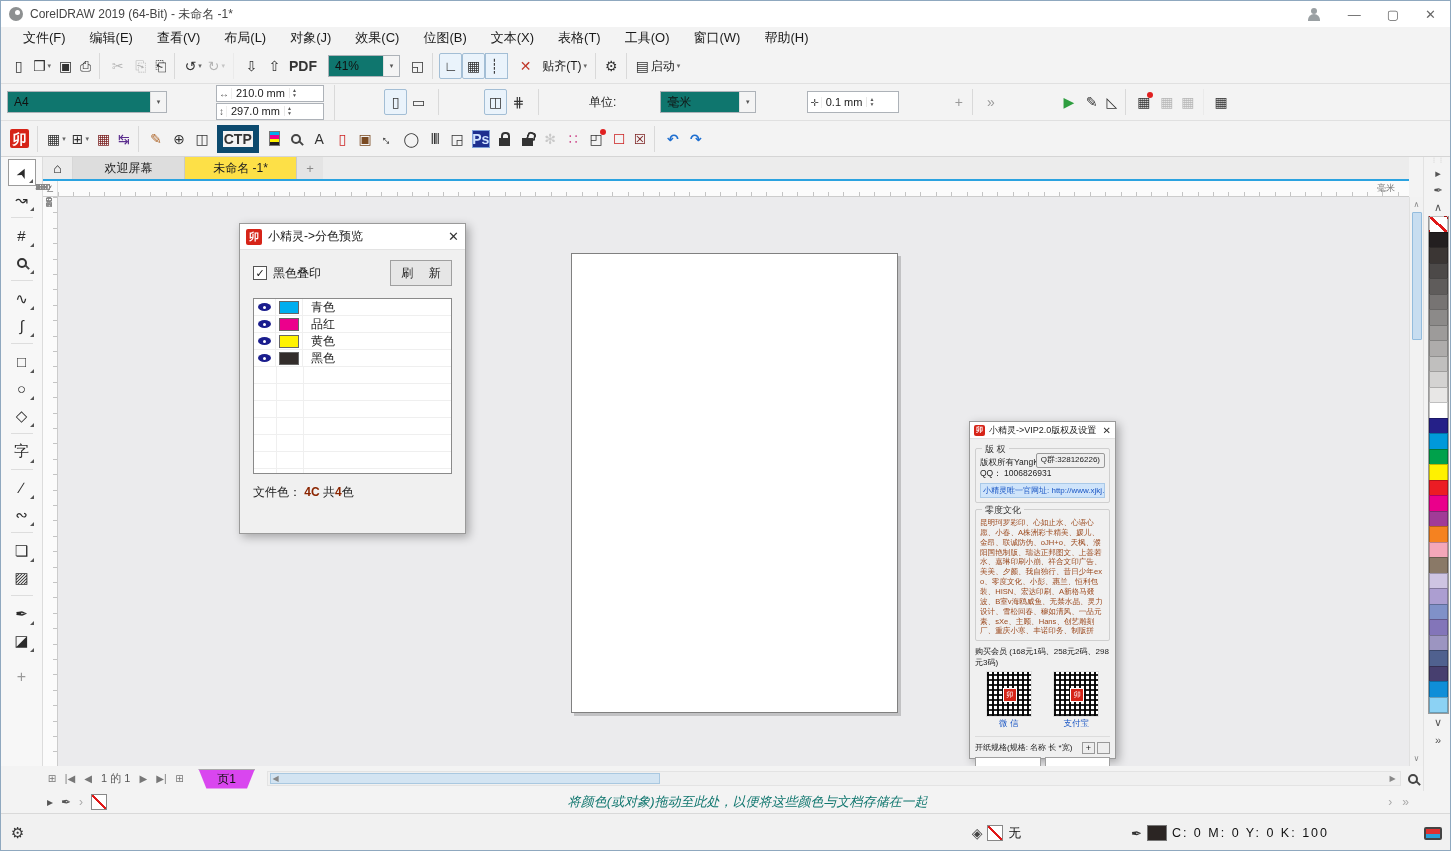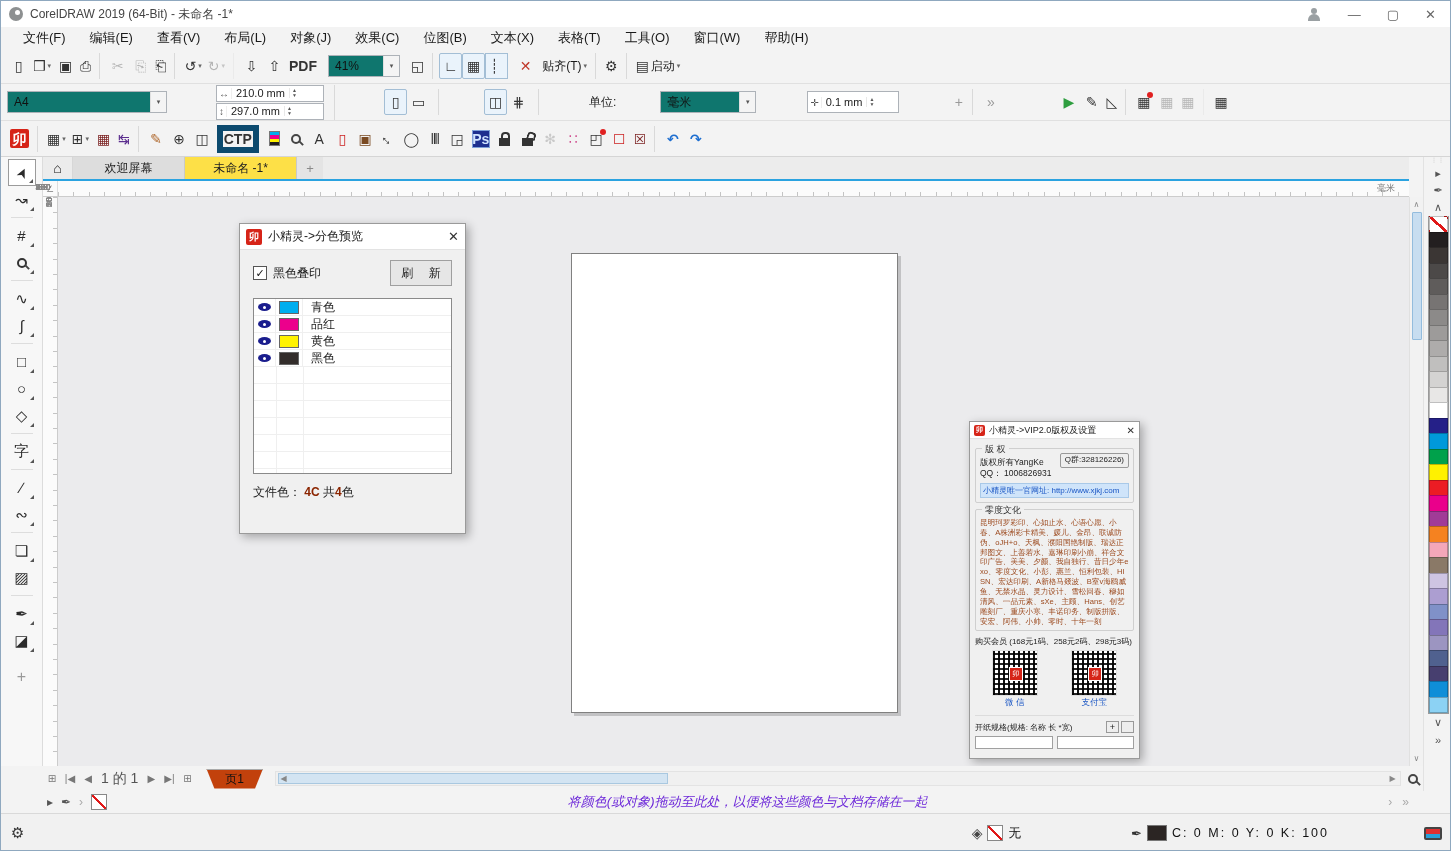--- a/index.html
+++ b/index.html
@@ -104,32 +104,32 @@
   .palette{top:156px;left:1422px;width:29px;height:634px;background:#f3f3f3;border-left:1px solid #e2e2e2;display:flex;flex-direction:column;align-items:center;}
   .pal-grip{height:8px;color:#b5b5b5;font-size:6px;letter-spacing:1px;line-height:6px;}
   .pal-ic{height:17px;display:flex;align-items:center;justify-content:center;color:#555;font-size:11px;width:100%;}
   .pswatch{width:19px;height:16.5px;border:1px solid rgba(0,0,0,.25);margin-top:-1px;}
   .pswatch.none{background:linear-gradient(to top right,#fff 44%,#e01818 44% 56%,#fff 56%);}
   .pal-body{display:flex;flex-direction:column;border:1px solid #9a9a9a;background:#fff;padding:0;}
 
   
   .pagenav{top:765px;left:42px;width:1380px;height:25px;display:flex;align-items:center;background:#f3f3f3;font-size:11px;color:#555;}
   .pn-btn{min-width:18px;height:18px;display:inline-flex;align-items:center;justify-content:center;color:#777;font-size:10px;}
-  .pn-label{padding:0 4px;color:#555;font-size:14px;}
-  .pagetab{height:20px;padding:0 18px;display:flex;align-items:center;font-size:12px;color:#111;background:#c2410c;border:1px solid #aaa;border-bottom:none;clip-path:polygon(0 0,100% 0,calc(100% - 8px) 100%,8px 100%);margin-left:10px;}
+  .pn-label{padding:0 4px;color:#555;font-size:11px;}
+  .pagetab{height:20px;padding:0 18px;display:flex;align-items:center;font-size:12px;color:#111;background:#d946ef;border:1px solid #aaa;border-bottom:none;clip-path:polygon(0 0,100% 0,calc(100% - 8px) 100%,8px 100%);margin-left:10px;}
   .hscroll{flex:1;height:15px;display:flex;align-items:center;margin-left:12px;background:#f0f0f0;border:1px solid #e3e3e3;position:relative;}
   .hthumb{position:absolute;left:2px;top:1px;height:11px;width:390px;background:#d3e4f2;border:1px solid #a9c8e0;}
   .harrow{width:15px;display:flex;align-items:center;justify-content:center;font-size:8px;color:#888;z-index:1;}
   .hsp{flex:1;}
   .zoombtn{width:20px;height:18px;display:flex;align-items:center;justify-content:center;margin-left:2px;}
 
   .docpal{top:790px;left:0;width:1422px;height:22px;display:flex;align-items:center;background:#f3f3f3;padding-left:46px;font-size:12px;}
   .docpal .ic{margin-right:8px;color:#555;font-size:12px;}
   .noneswatch{width:16px;height:16px;border:1px solid #888;background:linear-gradient(to top right,#fff 44%,#e01818 44% 56%,#fff 56%);}
-  .docpal-hint{flex:1;text-align:center;color:#6d28d9;font-style:italic;font-size:13px;}
+  .docpal-hint{flex:1;text-align:center;color:#0f766e;font-style:italic;font-size:13px;}
   .docpal-right{display:flex;gap:10px;color:#aaa;padding-right:14px;}
 
   
   .statusbar{top:812px;left:0;width:1451px;height:39px;background:#f1f1f1;border-top:1px solid #d9d9d9;display:flex;align-items:center;padding:0 10px;font-size:12.5px;color:#111;}
   .gear{font-size:15px;color:#333;margin-right:8px;}
   .status-hint{color:#111;}
   .fillgrp{display:flex;align-items:center;gap:5px;margin-left:auto;}
   .outlinegrp{display:flex;align-items:center;gap:5px;margin-left:110px;}
   .blackswatch{width:20px;height:16px;background:#2b2523;border:1px solid #777;}
   .cmyk-text{letter-spacing:2px;}
@@ -156,21 +156,21 @@
   .plate-sw{width:20px;height:13px;border:1px solid #666;}
   .plate-name{font-size:12px;padding-left:8px;}
   .plate-empty{flex:1;position:relative;background:repeating-linear-gradient(180deg,transparent 0 16px,#efefef 16px 17px);}
   .plate-empty::before,.plate-empty::after{content:"";position:absolute;top:0;bottom:0;width:1px;background:#efefef;}
   .plate-empty::before{left:22px;}
   .plate-empty::after{left:49px;}
   .sep-footer{margin-top:10px;font-size:12px;}
   .accent{color:#8b2500;font-weight:bold;}
 
   
-  .vip-dlg{left:926px;top:224px;width:171px;height:338px;font-size:9px;}
+  .vip-dlg{left:926px;top:224px;width:147px;height:338px;font-size:9px;}
   .vip-dlg .dlg-title{height:17px;font-size:9px;gap:4px;padding:0 4px;}
   .vip-dlg .badge-red{width:11px;height:11px;font-size:7px;}
   .vip-body{padding:3px 5px;}
   .fieldset{border:1px solid #cfcfcf;border-radius:2px;position:relative;padding:8px 4px 4px;margin-top:6px;}
   .legend{position:absolute;top:-6px;left:6px;background:#f0f0f0;padding:0 3px;font-size:9px;color:#333;}
   .vip-line{font-size:8.5px;color:#222;line-height:1.35;}
   .qq-btn{position:absolute;right:4px;top:4px;height:15px;padding:0 4px;font-size:8px;background:#eee;border:1px solid #999;border-radius:2px;}
   .sitelink{margin-top:3px;background:#cfe4fa;border:1px solid #a9c9e8;color:#1a56c4;font-size:8px;padding:1px 2px;white-space:nowrap;overflow:hidden;}
   .thanks{font-size:7.6px;line-height:1.3;color:#9c4a1f;word-break:break-all;max-height:118px;overflow:hidden;}
   .buyline{margin-top:5px;font-size:8px;color:#222;}

